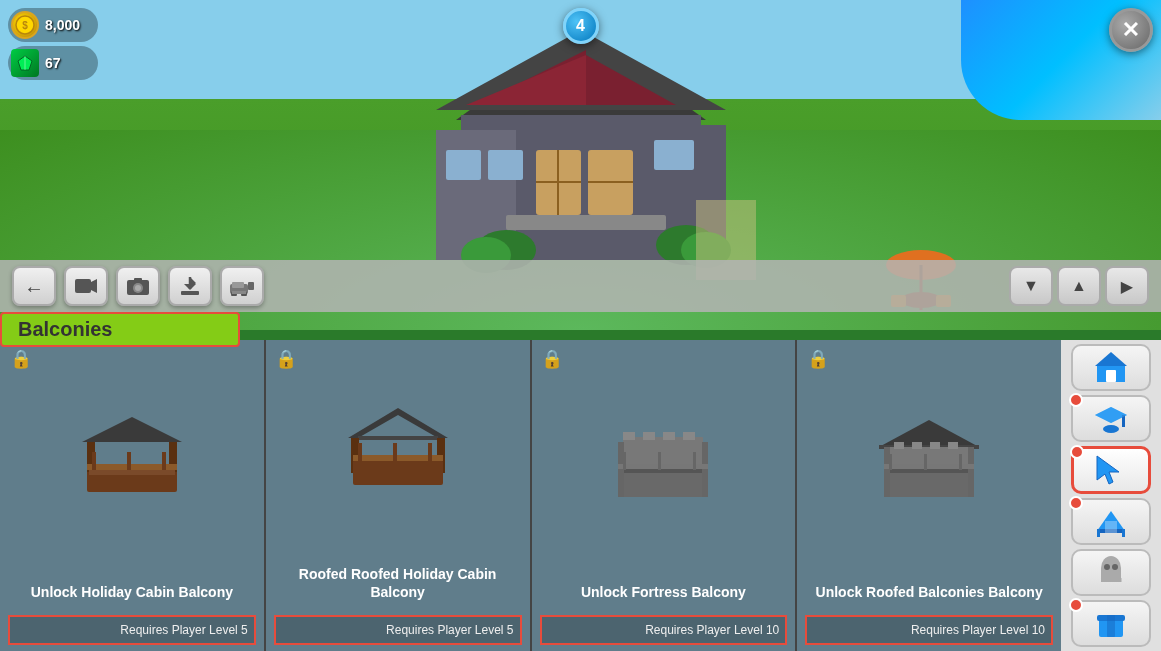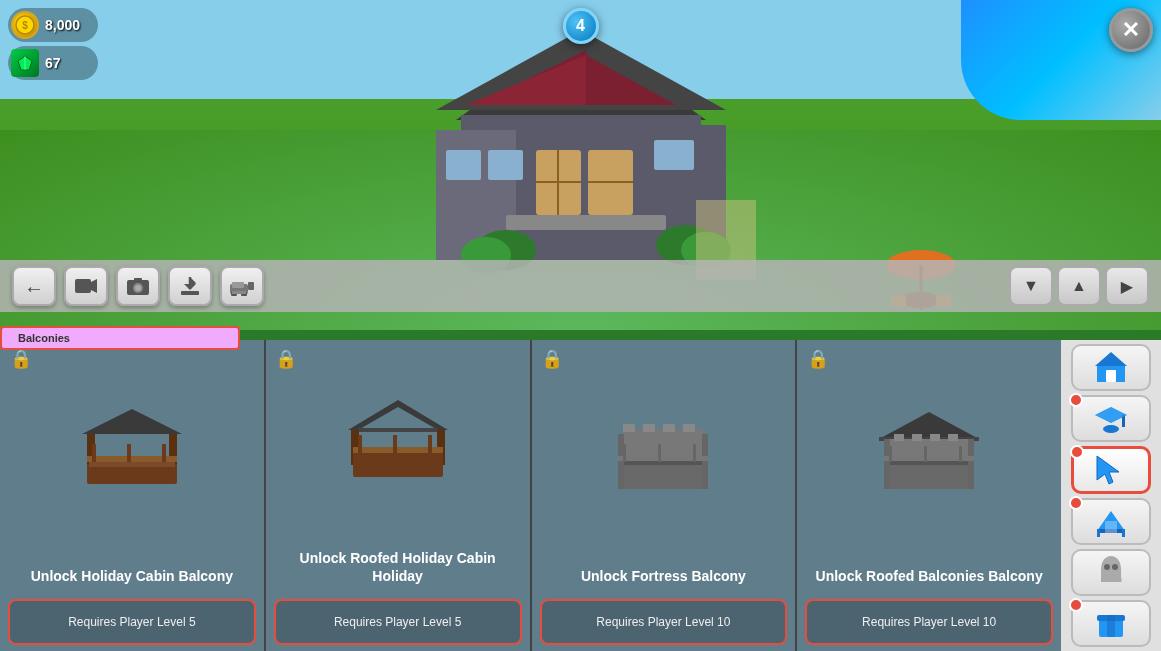--- a/index.html
+++ b/index.html
@@ -170,30 +170,29 @@
       cursor: pointer;
       font-size: 16px;
       color: #444;
     }
 
     
     #category-label {
       position: absolute;
       top: 312px;
       left: 0;
-      background: #f0abfc;
+      background: #84cc16;
       border: 2px solid #e74c3c;
       border-radius: 4px;
       padding: 4px 16px;
-      font-size: 11px;
+      font-size: 20px;
       font-weight: bold;
       color: #333;
       z-index: 10;
       width: 240px;
-      margin-top: 14px;
     }
 
     
     #items-grid {
       position: absolute;
       top: 340px;
       left: 0;
       right: 100px;
       bottom: 0;
       display: flex;
@@ -243,23 +242,23 @@
       font-weight: bold;
       font-size: 14px;
       color: white;
       line-height: 1.3;
     }
 
     .item-requirement {
       width: calc(100% - 16px);
       margin: 6px 8px;
       border: 2px solid #e74c3c;
-      border-radius: 8px;
-      padding: 14px;
-      text-align: center;
+      border-radius: 0;
+      padding: 6px;
+      text-align: right;
       font-size: 12px;
       color: #eee;
       background: rgba(0,0,0,0.2);
     }
 
     
     #right-sidebar {
       position: absolute;
       top: 340px;
       right: 0;
@@ -476,21 +475,21 @@
 
         <rect x="10" y="57" width="90" height="25" fill="#6b3a1a" rx="2"></rect>
 
         <rect x="10" y="52" width="90" height="6" fill="#8b5a2a"></rect>
 
         <rect x="15" y="40" width="4" height="18" fill="#6b3a1a"></rect>
         <rect x="50" y="40" width="4" height="18" fill="#6b3a1a"></rect>
         <rect x="85" y="40" width="4" height="18" fill="#6b3a1a"></rect>
       </svg>
     </div>
-    <div class="item-title">Unlock Roofed Holiday Cabin Holiday</div>
+    <div class="item-title">Roofed Roofed Holiday Cabin Balcony</div>
     <div class="item-requirement" style="border-color:#e74c3c;">Requires Player Level 5</div>
   </div>
 
   <div class="item-card">
     <span class="lock-icon">🔒</span>
     <div class="item-preview">
       <svg width="110" height="90" viewBox="0 0 110 90">
 
         <rect x="15" y="25" width="80" height="55" fill="#787878" rx="1"></rect>
 

